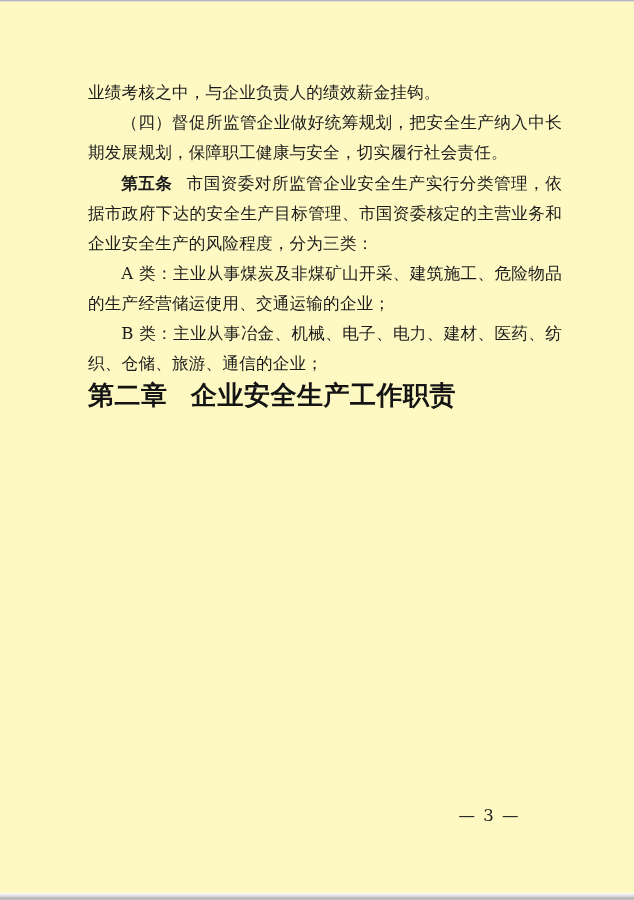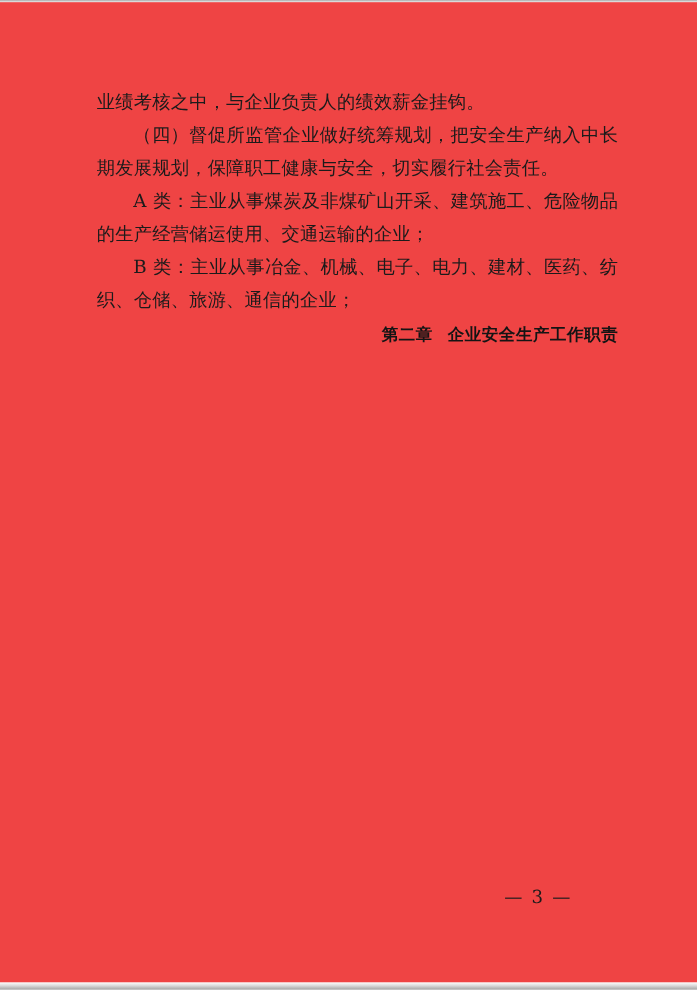--- a/index.html
+++ b/index.html
@@ -4,21 +4,21 @@
 <style>
   html, body {
     margin: 0;
     padding: 0;
     background: #ffffff;
   }
   .page {
     position: relative;
     width: 634px;
     height: 900px;
-    background: #ef4444;
+    background: #fef9c3;
     overflow: hidden;
     font-family: "DejaVu Serif", "Liberation Serif", serif;
   }
   .edge-top {
     position: absolute;
     top: 0; left: 0;
     width: 100%;
     height: 2px;
     background: linear-gradient(to bottom, #a9a9a9, #efefef);
   }
@@ -50,22 +50,22 @@
     text-indent: 0;
   }
   .art-label {
     font-weight: bold;
     margin-right: 0.85em;
   }
   h2.chapter {
     margin: 0;
     padding: 0;
     text-indent: 0;
-    text-align: right;
-    font-size: 15px;
+    text-align: left;
+    font-size: 26px;
     line-height: 32px;
     font-weight: bold;
     letter-spacing: 0.5px;
     color: #141414;
   }
   .chapter-label {
     margin-right: 0.9em;
   }
   .page-number {
     position: absolute;
@@ -85,20 +85,21 @@
   <div class="edge-top"></div>
 
   <div class="content">
 
     <p class="para no-indent"><span>业绩考核之中，与企业负责人的绩效薪金挂钩。</span></p>
 
 
     <p class="para"><span>（四）督促所监管企业做好统筹规划，把安全生产纳入中长期发展规划，保障职工健康与安全，切实履行社会责任。</span></p>
 
 
+    <p class="para"><span class="art-label">第五条</span><span>市国资委对所监管企业安全生产实行分类管理，依据市政府下达的安全生产目标管理、市国资委核定的主营业务和企业安全生产的风险程度，分为三类：</span></p>
 
     <p class="para"><span>A 类：主业从事煤炭及非煤矿山开采、建筑施工、危险物品的生产经营储运使用、交通运输的企业；</span></p>
 
     <p class="para"><span>B 类：主业从事冶金、机械、电子、电力、建材、医药、纺织、仓储、旅游、通信的企业；</span></p>
 
 
 
 
     <h2 class="chapter"><span class="chapter-label">第二章</span><span>企业安全生产工作职责</span></h2>
 

